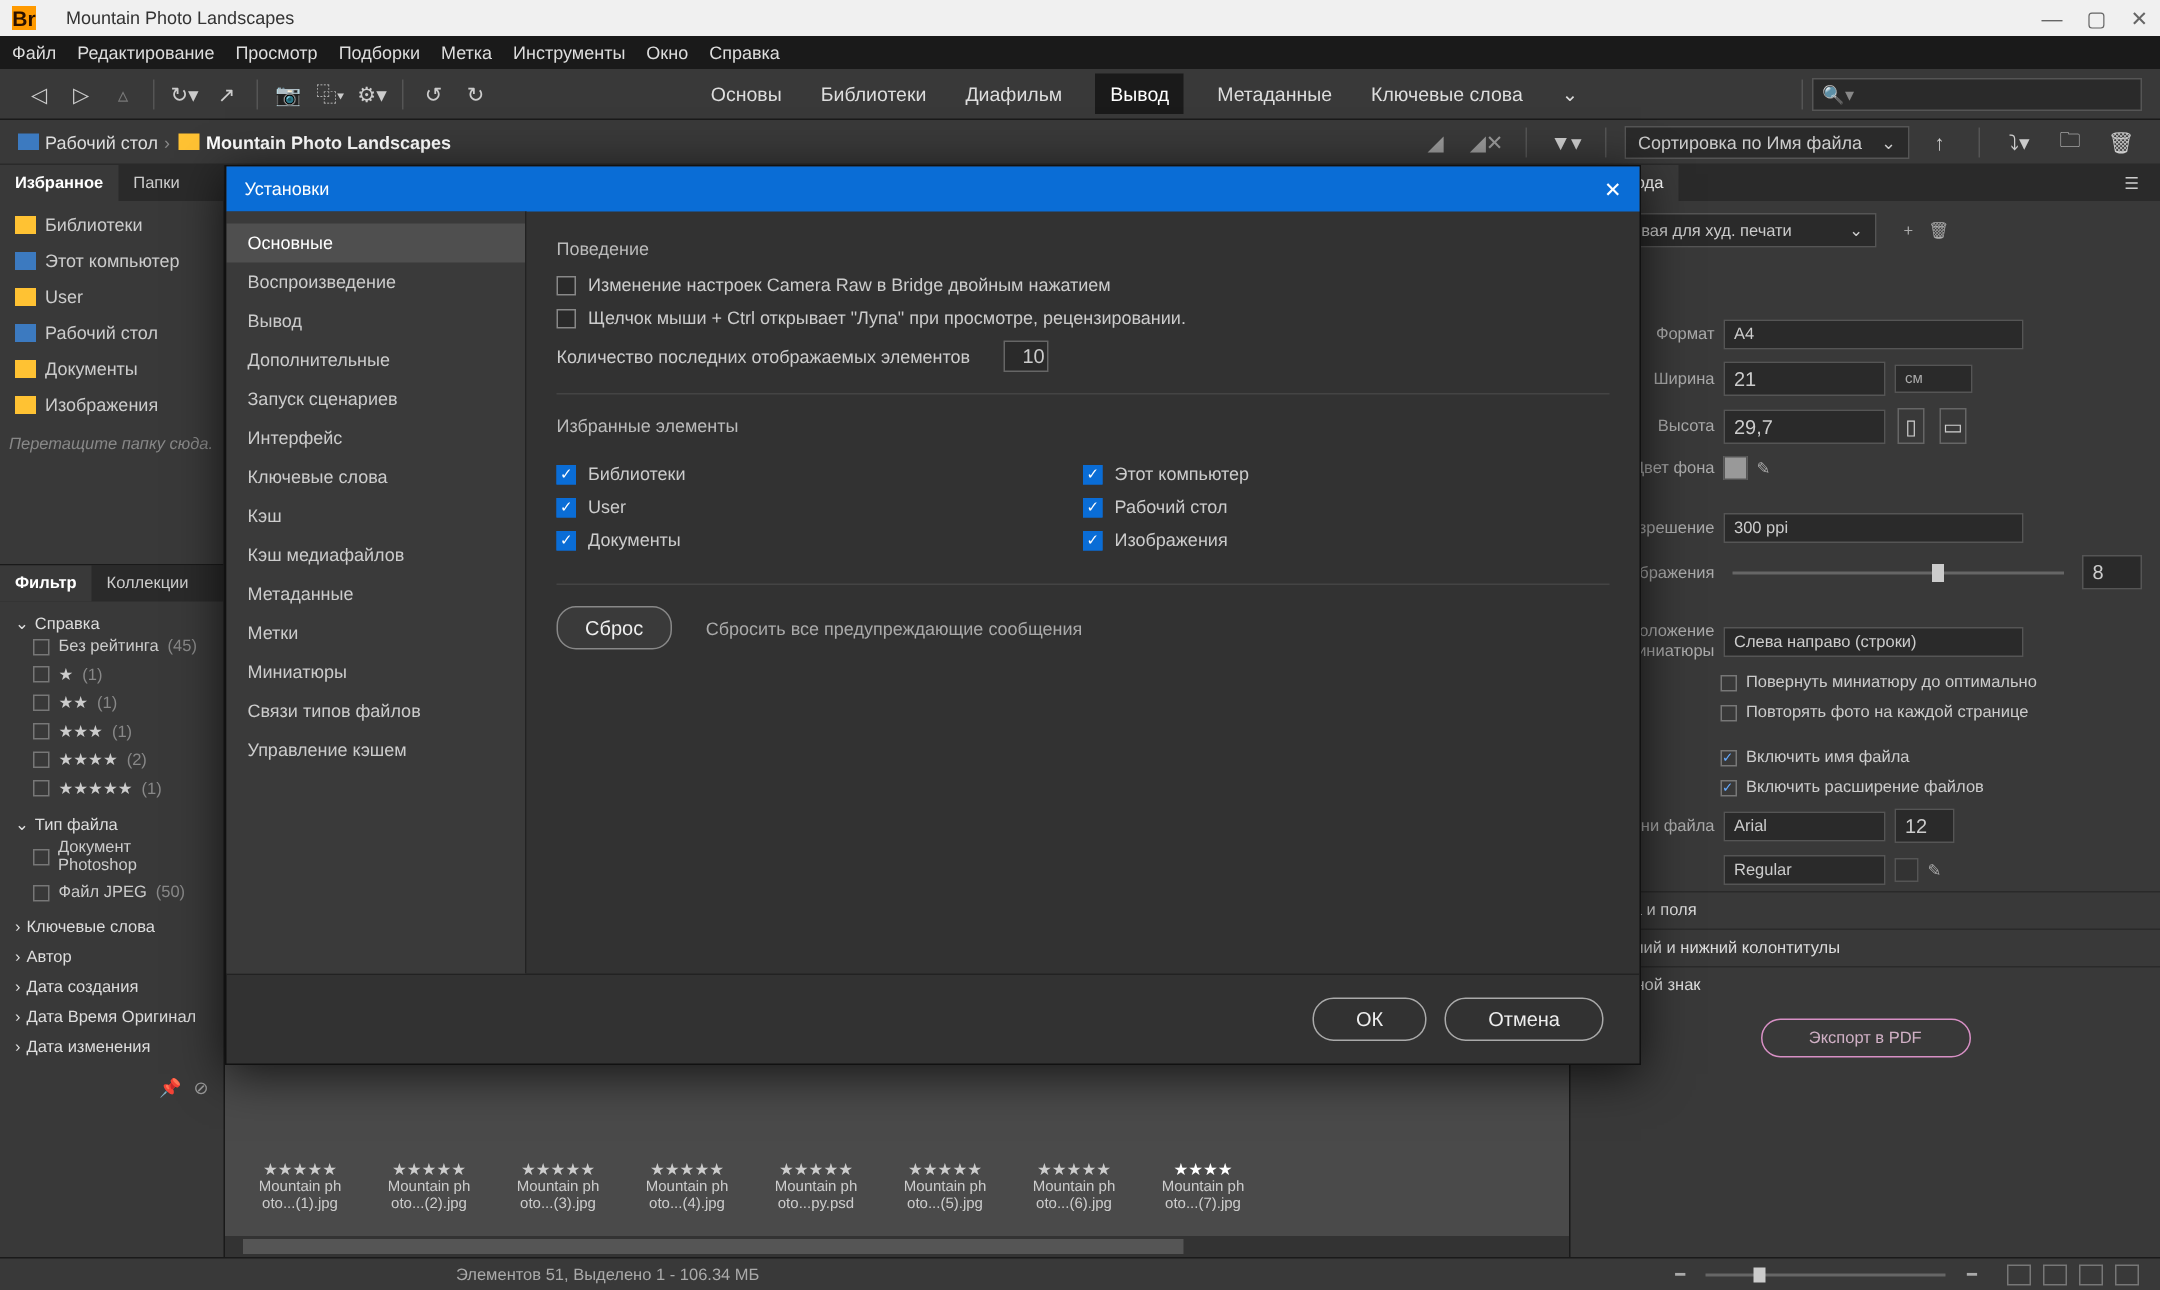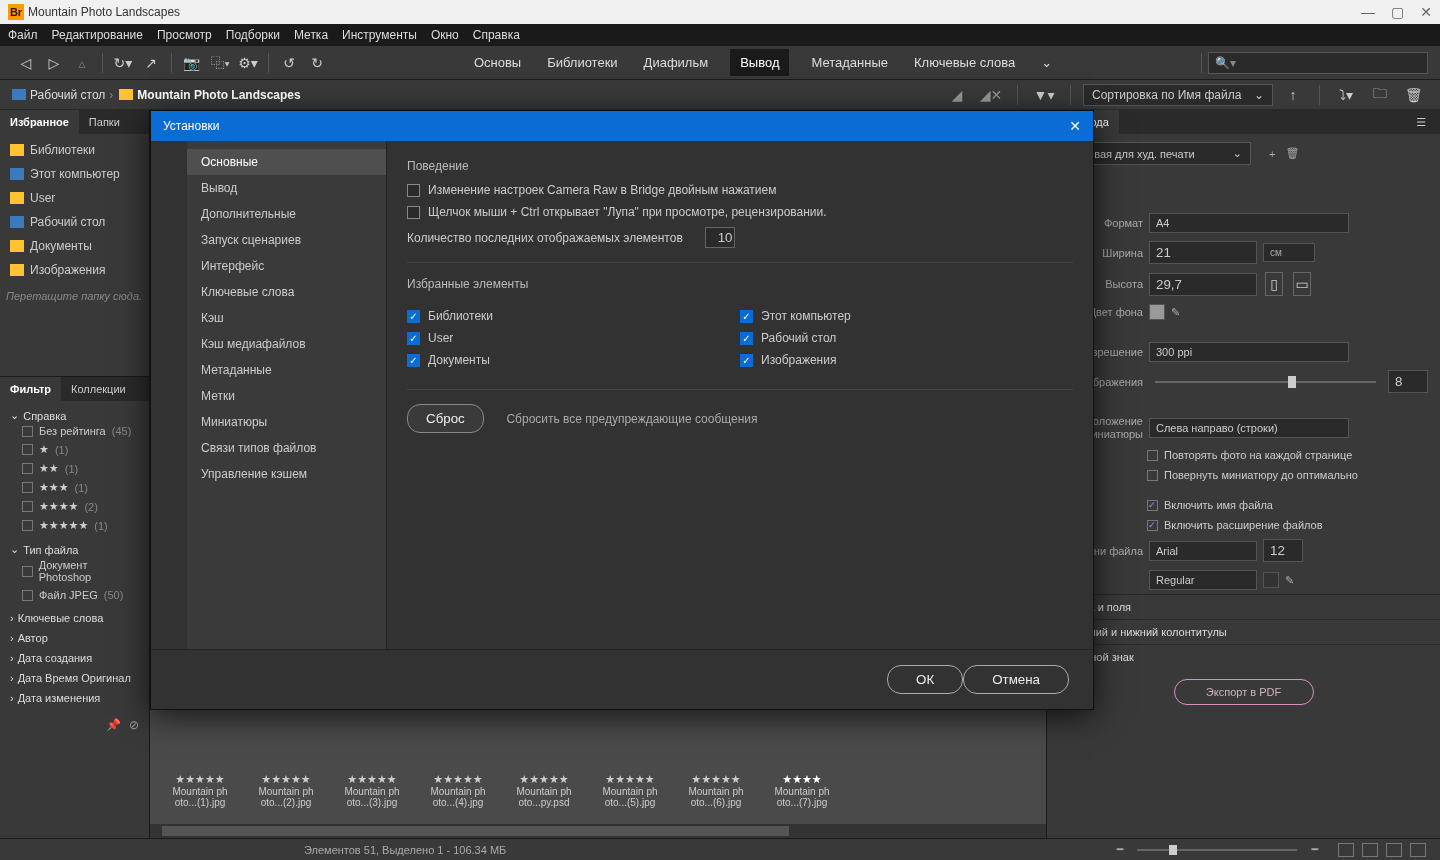--- a/index.html
+++ b/index.html
@@ -1,20 +1,20 @@
 <!DOCTYPE html>
 <html><head>
 <meta charset="utf-8">
 <style>
 * { margin: 0; padding: 0; box-sizing: border-box; font-family: "Segoe UI", Tahoma, sans-serif; }
 body { background: #2a2a2a; color: #ccc; width: 1440px; height: 860px; overflow: hidden; position: relative; font-size: 12px; }
 
 
 .titlebar { height: 24px; background: #f0f0f0; display: flex; align-items: center; padding: 0 8px; color: #333; }
-.app-icon { width: 16px; height: 16px; background: #ff9a00; color: #2a1100; font-weight: bold; font-size: 11px; display: flex; align-items: center; justify-content: center; margin-right: 4px; }
+.app-icon { width: 16px; height: 16px; background: #ff9a00; color: #2a1100; font-weight: bold; font-size: 14px; display: flex; align-items: center; justify-content: center; margin-right: 20px; }
 .titlebar-title { flex: 1; }
 .win-controls { display: flex; gap: 16px; font-size: 14px; color: #666; }
 .win-ctrl { cursor: default; }
 
 
 .menubar { height: 22px; background: #1a1a1a; display: flex; align-items: center; padding: 0 8px; gap: 14px; font-size: 12px; color: #ddd; }
 .menu-item { cursor: default; }
 
 
 .toolbar { height: 34px; background: #393939; display: flex; align-items: center; padding: 0 12px; border-bottom: 1px solid #1a1a1a; }
@@ -90,36 +90,36 @@
 .sb-filler { flex: 1; }
 .sb-slider { width: 160px; height: 2px; background: #666; margin: 0 14px; position: relative; }
 .sb-slider .knob { position: absolute; top: -4px; left: 20%; width: 8px; height: 10px; background: #ccc; }
 .sb-icons { display: flex; gap: 8px; color: #999; }
 .sb-icon { width: 16px; height: 14px; border: 1px solid #777; }
 
 
 .dialog-overlay { position: absolute; top: 110px; left: 150px; width: 944px; height: 600px; background: #323232; border: 1px solid #111; box-shadow: 0 6px 30px rgba(0,0,0,.7); z-index: 100; }
 .dlg-title { height: 30px; background: #0a6dd6; color: #fff; display: flex; align-items: center; padding: 0 12px; font-size: 12px; }
 .dlg-close { margin-left: auto; font-size: 14px; }
-.dlg-body { display: flex; height: 508px; margin-left: 36px; }
+.dlg-body { display: flex; height: 508px; }
 .dlg-nav { width: 200px; background: #3a3a3a; border-right: 1px solid #222; padding: 8px 0; overflow-y: auto; }
 .dlg-nav-item { padding: 6px 14px; font-size: 12px; color: #ccc; }
 .dlg-nav-item.active { background: #4f4f4f; color: #fff; }
 .dlg-content { flex: 1; padding: 12px 20px; overflow-y: auto; font-size: 12px; }
 .dlg-group-title { color: #bbb; margin: 6px 0 10px; }
 .dlg-opt-row { display: flex; align-items: center; gap: 8px; margin: 8px 0; }
 .dlg-cb { width: 13px; height: 13px; border: 1px solid #888; background: #2a2a2a; display: inline-flex; align-items: center; justify-content: center; }
 .dlg-cb.checked { background: #0a6dd6; border-color: #0a6dd6; }
 .dlg-cb.checked::before { content: "✓"; color: #fff; font-size: 10px; }
 .dlg-num { width: 30px; text-align: right; border: 1px solid #666; background: #2a2a2a; color: #ccc; padding: 2px; }
 .dlg-hr { border: none; border-top: 1px solid #444; margin: 14px 0; }
 .dlg-cols { display: flex; }
 .dlg-col { flex: 1; }
 .dlg-reset-btn { padding: 6px 18px; border: 1px solid #888; background: #3a3a3a; color: #eee; border-radius: 13px; }
-.dlg-footer { height: 60px; display: flex; align-items: center; justify-content: flex-end; padding: 0 24px; border-top: 1px solid #222; }
+.dlg-footer { height: 60px; display: flex; align-items: center; justify-content: flex-end; gap: 12px; padding: 0 24px; border-top: 1px solid #222; }
 .dlg-btn { padding: 6px 28px; border: 1px solid #aaa; border-radius: 14px; color: #eee; background: transparent; }
 </style>
 </head>
 <body>
 
 <div class="titlebar">
   <div class="app-icon">Br</div>
   <div class="titlebar-title">Mountain Photo Landscapes</div>
   <div class="win-controls">
     <span class="win-ctrl">—</span>
@@ -423,25 +423,25 @@
           </div>
           <input class="rp-input short" value="8" style="">
         </div>
       <div style="height:14px"></div>
       <div class="rp-form-row">
           <span class="rp-label" style="width:84px;line-height:1.2">Расположение миниатюры</span>
           <div class="rp-input" style="width:200px">Слева направо (строки)</div>
         </div>
       <div class="rp-check-row">
           <span class="rp-cb"></span>
-          <span>Повторять фото на каждой странице</span>
+          <span>Повернуть миниатюру до оптимально</span>
         </div>
       <div class="rp-check-row">
           <span class="rp-cb"></span>
-          <span>Повернуть миниатюру до оптимально</span>
+          <span>Повторять фото на каждой странице</span>
         </div>
       <div style="height:10px"></div>
       <div class="rp-check-row">
           <span class="rp-cb checked"></span>
           <span>Включить имя файла</span>
         </div>
       <div class="rp-check-row">
           <span class="rp-cb checked"></span>
           <span>Включить расширение файлов</span>
         </div>
@@ -493,20 +493,21 @@
 </div>
 
 <div class="dialog-overlay">
   <div class="dlg-title">
     <span>Установки</span>
     <span class="dlg-close">✕</span>
   </div>
   <div class="dlg-body">
     <div class="dlg-nav">
       <div class="dlg-nav-item active">Основные</div>
+      <div class="dlg-nav-item">Воспроизведение</div>
       <div class="dlg-nav-item">Вывод</div>
       <div class="dlg-nav-item">Дополнительные</div>
       <div class="dlg-nav-item">Запуск сценариев</div>
       <div class="dlg-nav-item">Интерфейс</div>
       <div class="dlg-nav-item">Ключевые слова</div>
       <div class="dlg-nav-item">Кэш</div>
       <div class="dlg-nav-item">Кэш медиафайлов</div>
       <div class="dlg-nav-item">Метаданные</div>
       <div class="dlg-nav-item">Метки</div>
       <div class="dlg-nav-item">Миниатюры</div>

